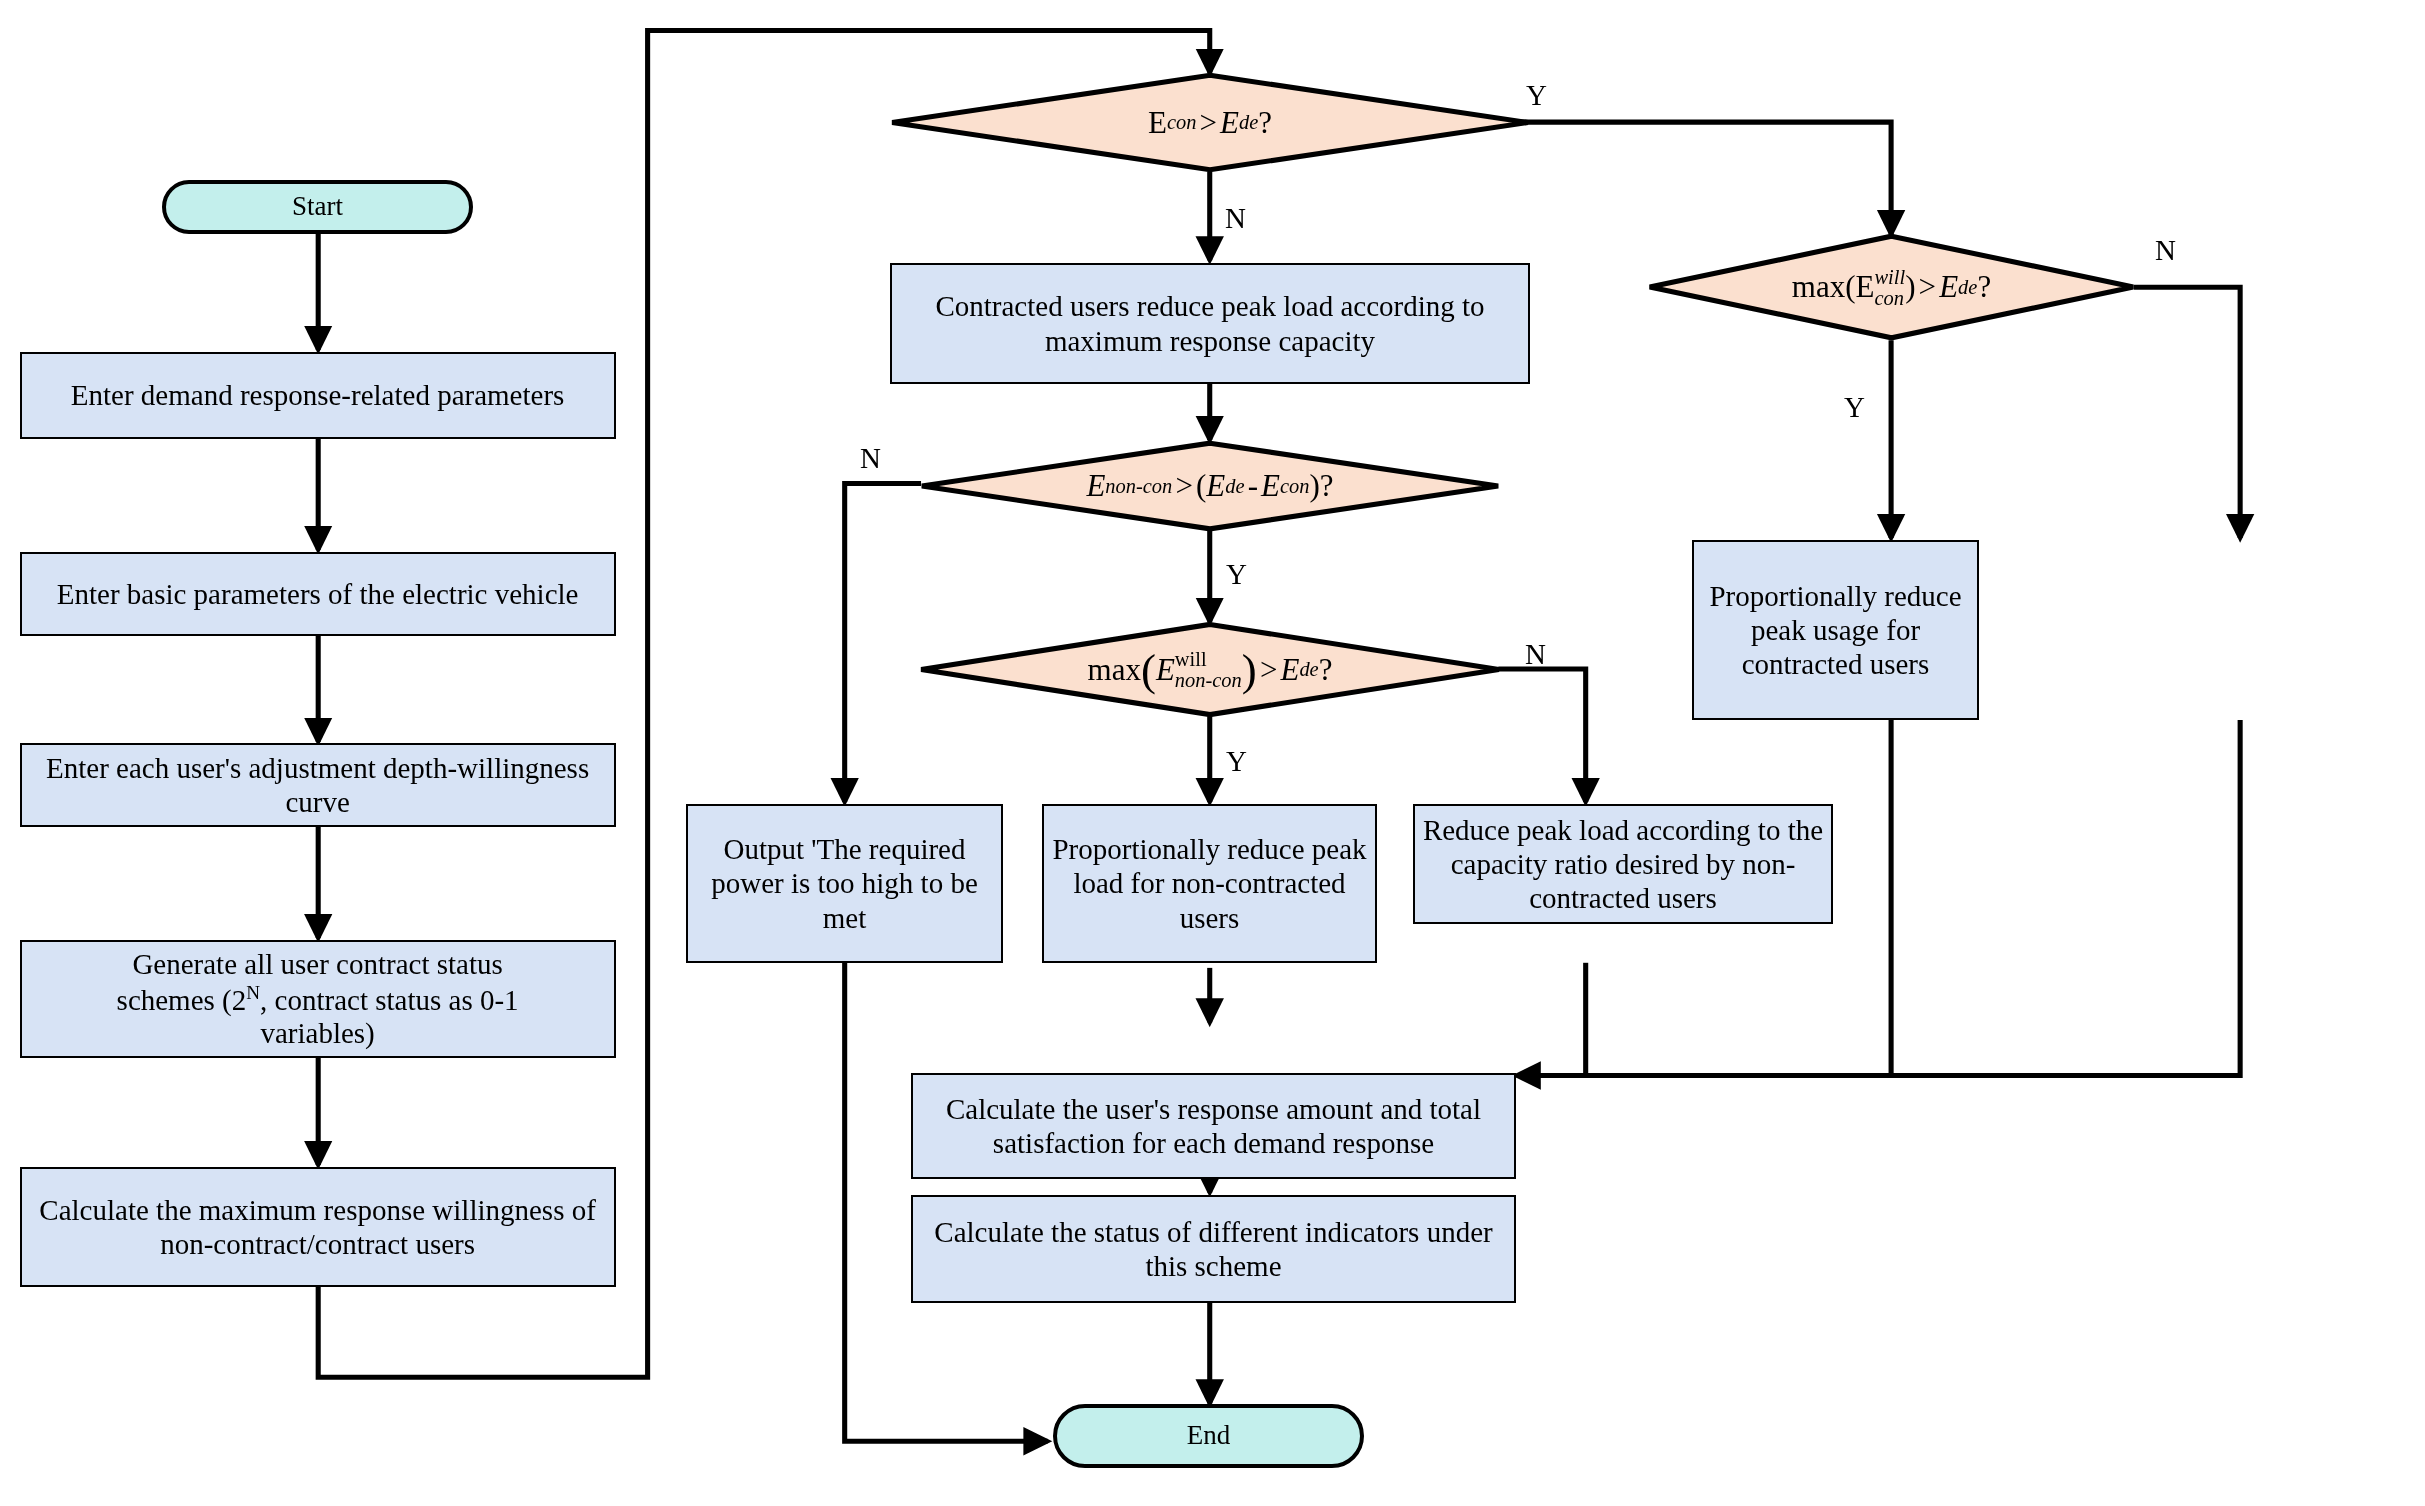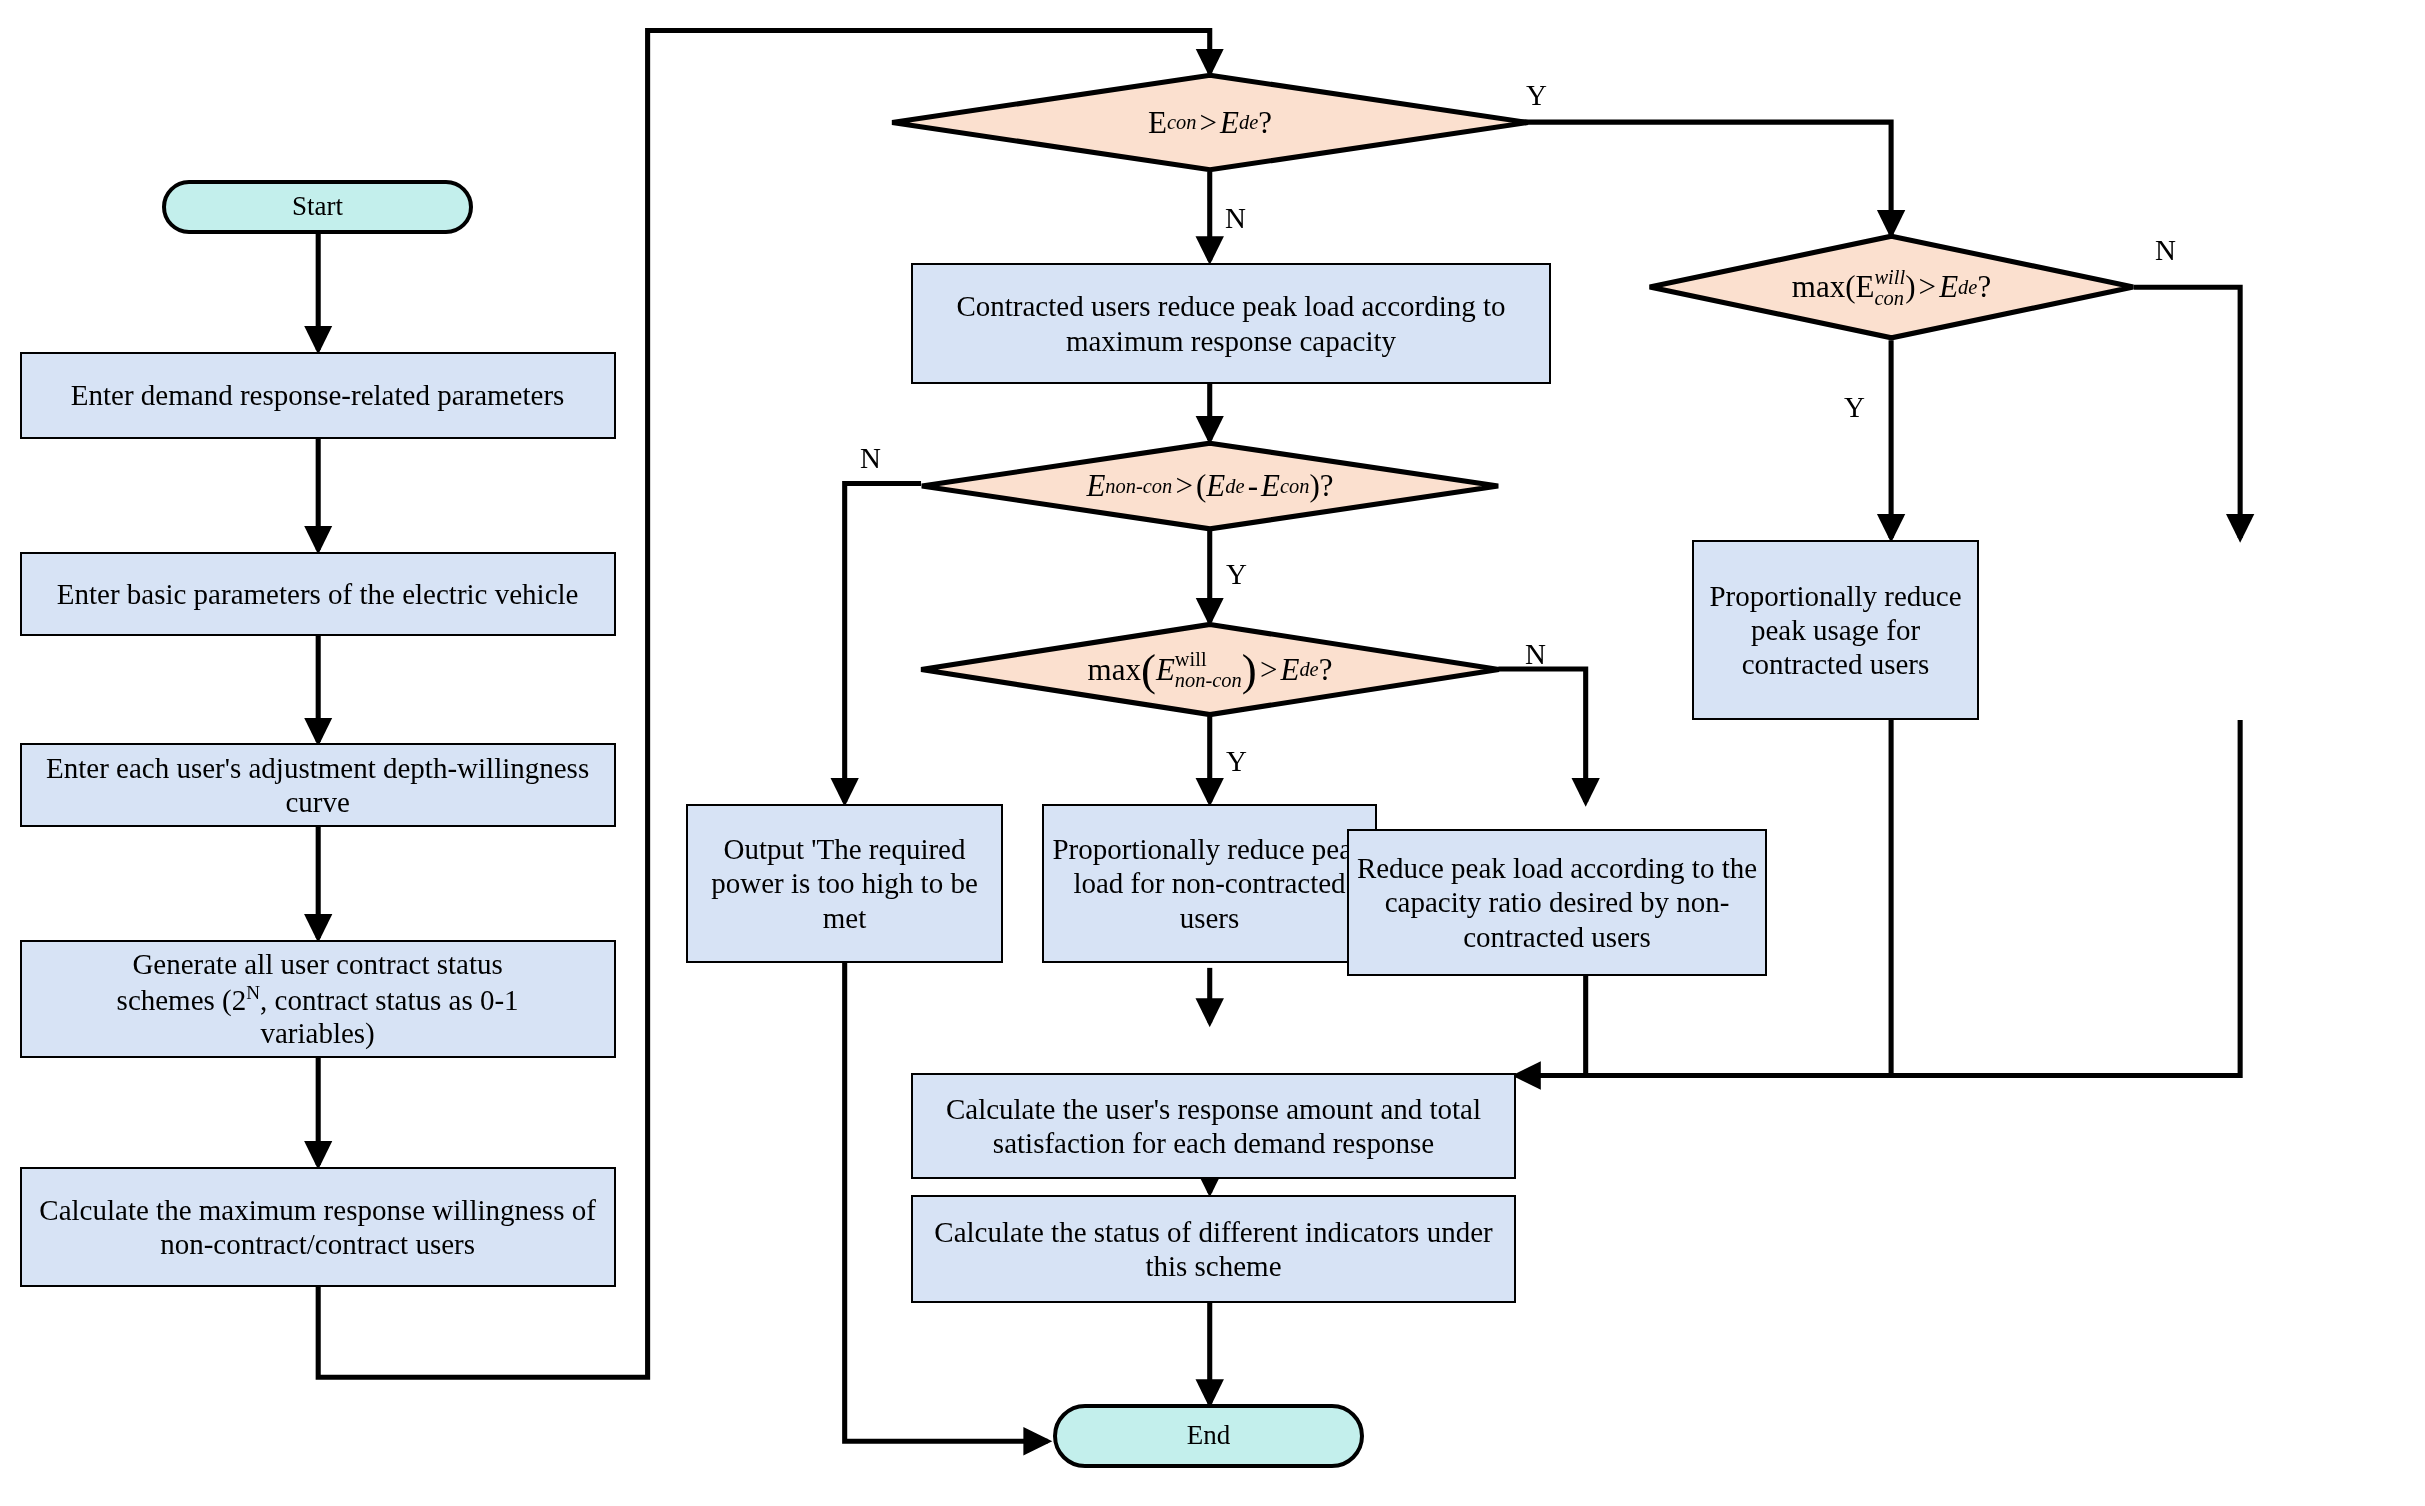--- a/index.html
+++ b/index.html
@@ -193,21 +193,21 @@
     <div class="diamond-label">
       <span class="mup">E</span>
         <span class="sub">con</span>
         <span class="op">&gt;</span>
         <span class="mi">E</span>
         <span class="sub">de</span>
         <span class="mup">?</span>
     </div>
   </div>
 
-  <div class="node proc" style="left:890px; top:263px; width:640px; height:121px;margin-left:21px;">
+  <div class="node proc" style="left:890px; top:263px; width:640px; height:121px;">
     <span>Contracted users reduce peak load according to maximum response capacity</span>
   </div>
 
   <div class="diamond-wrap" style="left:919px; top:441px; width:582px; height:90px;">
     <svg width="582" height="90" viewBox="0 0 800 124" xmlns="http://www.w3.org/2000/svg">
       <polygon points="400,3 797,62 400,121 3,62" fill="#fbe0cf" stroke="#000000" stroke-width="7"></polygon>
     </svg>
     <div class="diamond-label">
       <span class="mi">E</span>
         <span class="sub">non-con</span>
@@ -269,21 +269,21 @@
 
 
   <div class="node proc" style="left:686px; top:804px; width:317px; height:159px;">
     <span>Output 'The required power is too high to be met</span>
   </div>
 
   <div class="node proc" style="left:1042px; top:804px; width:335px; height:159px;">
     <span>Proportionally reduce peak load for non-contracted users</span>
   </div>
 
-  <div class="node proc" style="left:1347px; top:804px; width:420px; height:147px;margin-top:25px;">
+  <div class="node proc" style="left:1413px; top:804px; width:420px; height:120px;">
     <span>Reduce peak load according to the capacity ratio desired by non-contracted users</span>
   </div>
 
   <div class="node proc" style="left:911px; top:1073px; width:605px; height:106px;">
     <span>Calculate the user's response amount and total satisfaction for each demand response</span>
   </div>
 
   <div class="node proc" style="left:911px; top:1195px; width:605px; height:108px;">
     <span>Calculate the status of different indicators under this scheme</span>
   </div>

